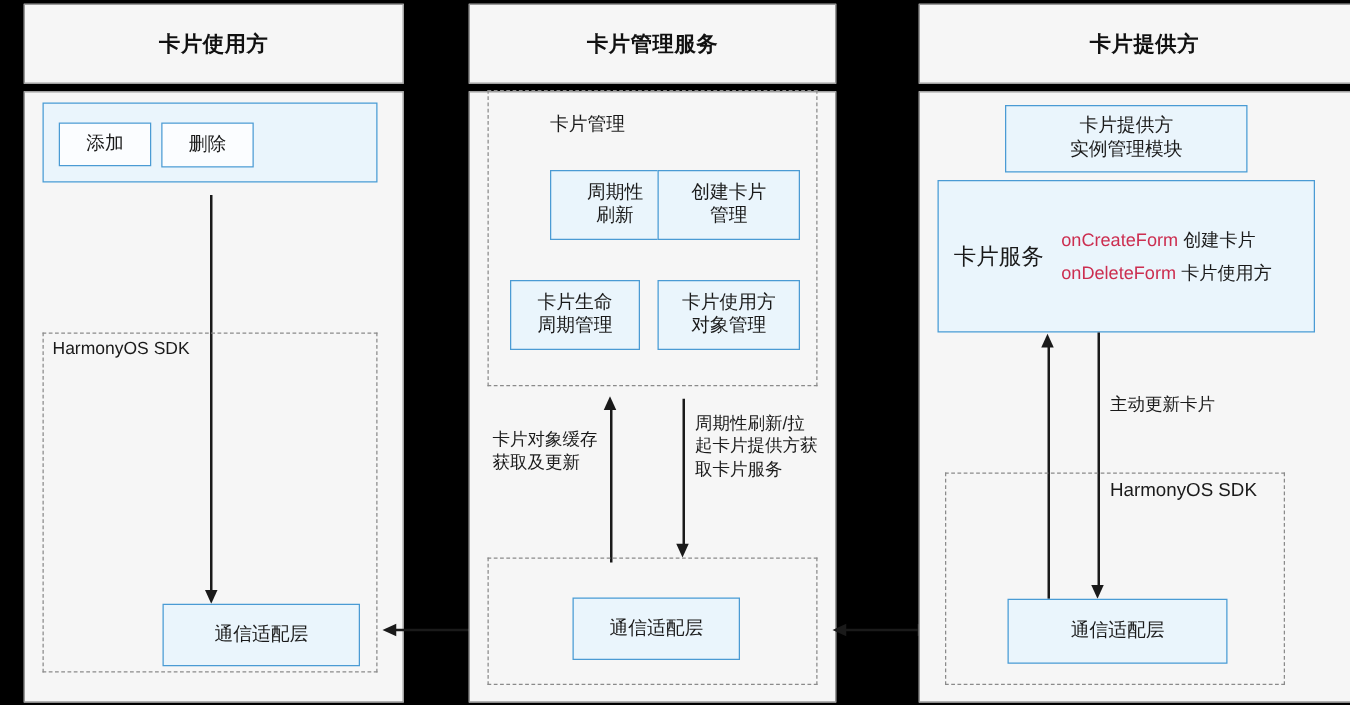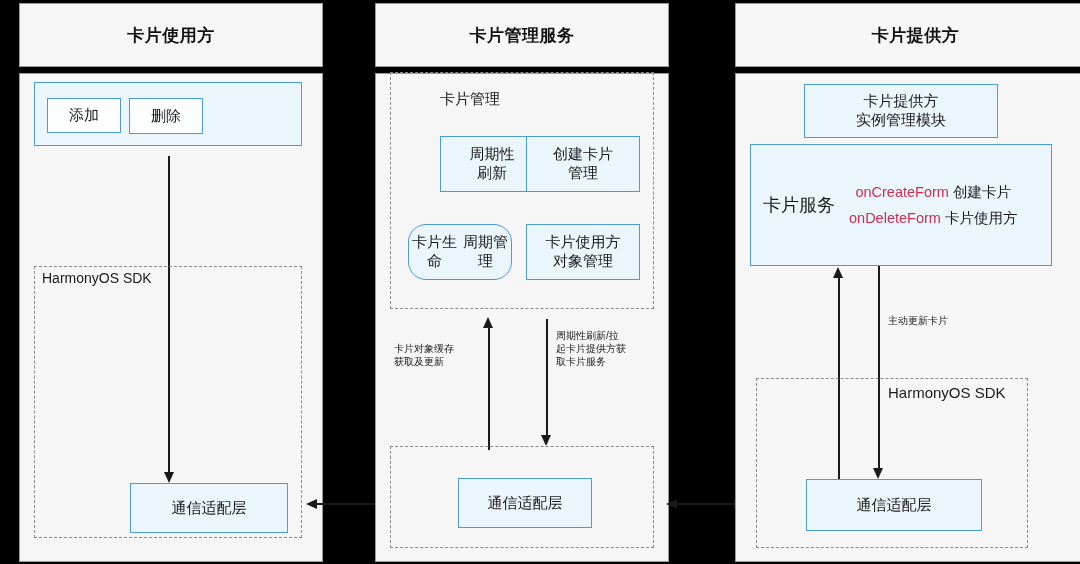--- a/index.html
+++ b/index.html
@@ -122,21 +122,21 @@
     border-right: 11px solid #1a1a1a;
   }
   .arrow-right {
     border-top: 5.5px solid transparent;
     border-bottom: 5.5px solid transparent;
     border-left: 11px solid #1a1a1a;
   }
 
   .edge-label {
     position: absolute;
-    font-size: 10px;
+    font-size: 14px;
     line-height: 1.32;
     color: #1a1a1a;
   }
 
   
   .service-box {
     position: absolute;
     background: #eaf5fc;
     border: 1.6px solid #4a9bd4;
     box-sizing: border-box;
@@ -148,21 +148,20 @@
     color: #1a1a1a;
     white-space: nowrap;
     padding-left: 12px;
   }
   .api-list {
     display: flex;
     flex-direction: column;
     justify-content: center;
     gap: 7px;
     padding-left: 14px;
-    align-items: center;
   }
   .api-row {
     font-size: 14.5px;
     white-space: nowrap;
     color: #1a1a1a;
   }
   .api-name {
     color: #cc2e50;
   }
   .api-desc {
@@ -220,21 +219,21 @@
       <span class="dashbox-label" style="left:28px; top:16px; font-size:15px;margin-left:36px;">卡片管理</span>
 
       <div class="bluebox" style="left:32px; top:62px; width:104px; height:56px; flex-direction:column;margin-left:32px;">
         <span>周期性</span>
         <span>刷新</span>
       </div>
       <div class="bluebox" style="left:150px; top:62px; width:114px; height:56px; flex-direction:column;">
         <span>创建卡片</span>
         <span>管理</span>
       </div>
-      <div class="bluebox" style="left:32px; top:150px; width:104px; height:56px; flex-direction:row;border-radius:18px;">
+      <div class="bluebox" style="left:32px; top:150px; width:104px; height:56px; flex-direction:column;">
         <span>卡片生命</span>
         <span>周期管理</span>
       </div>
       <div class="bluebox" style="left:150px; top:150px; width:114px; height:56px; flex-direction:column;">
         <span>卡片使用方</span>
         <span>对象管理</span>
       </div>
 
       <div class="vline" style="left:112px; top:253px; height:123px;"></div>
       <div class="arrowhead arrow-up" style="left:107px; top:243px;"></div>

